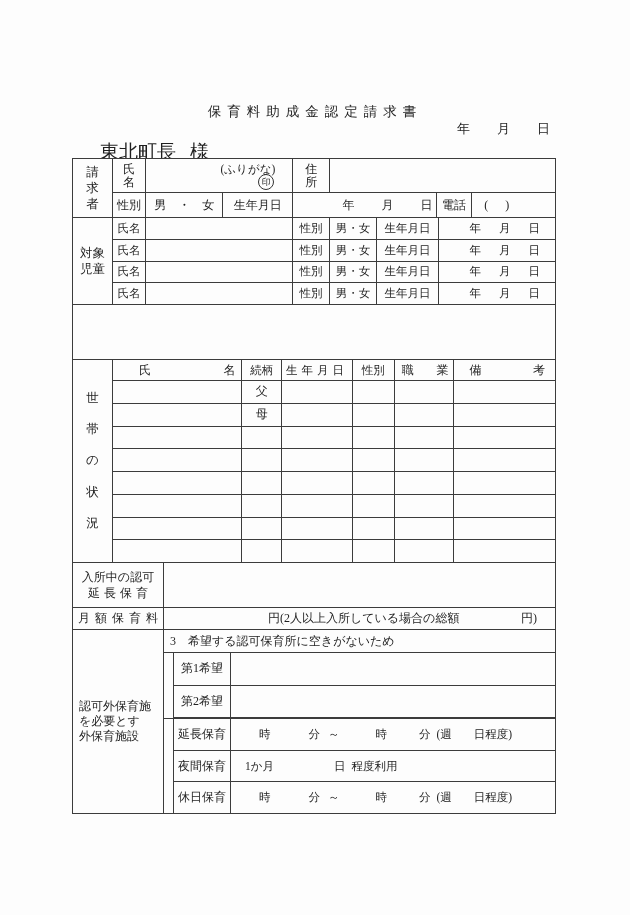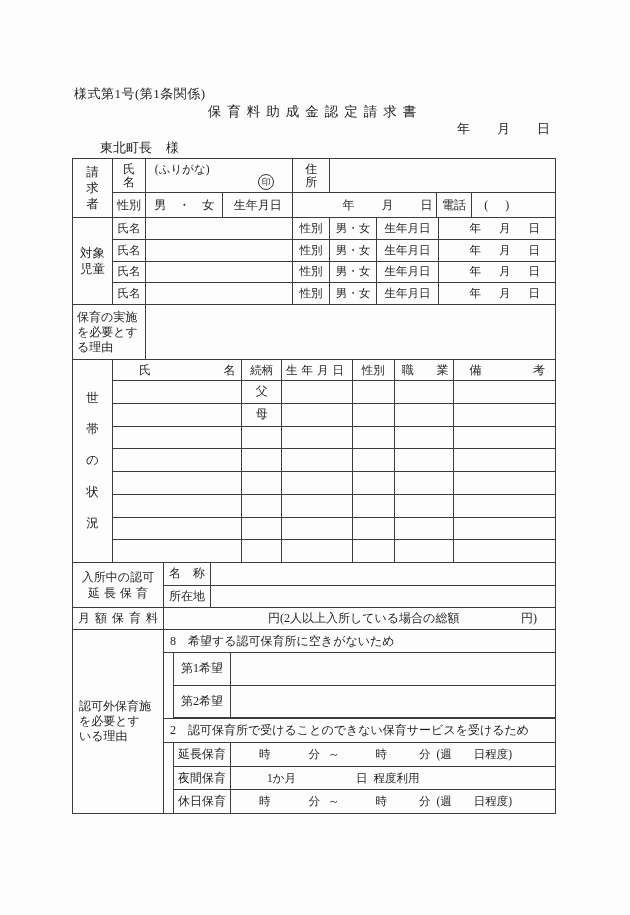--- a/index.html
+++ b/index.html
@@ -9,21 +9,21 @@
     background:#fdfdfd;
     font-family:"Liberation Serif","DejaVu Serif",serif;
     color:#1f1f1f;
     font-size:12px;
     overflow:hidden;
   }
   .abs{position:absolute;}
   .form-number{left:74px;top:85px;font-size:13px;letter-spacing:0.5px;}
   .doc-title{left:0;right:0;top:103px;text-align:center;font-size:13.5px;letter-spacing:6px;}
   .date-line{top:120px;left:457px;display:flex;gap:27px;font-size:13px;}
-  .addressee{left:100px;top:139px;font-size:13px;display:flex;}
+  .addressee{left:100px;top:139px;font-size:19px;display:flex;}
   .addressee .hono{margin-left:14px;}
 
   
   .formtable{
     position:absolute;left:72px;top:158px;width:484px;height:656px;
     border:1px solid #3c3c3c;display:flex;flex-direction:column;box-sizing:border-box;
     background:#fdfdfd;
   }
   .sec{display:flex;border-bottom:1px solid #3c3c3c;box-sizing:border-box;flex:0 0 auto;}
   .sec.last{border-bottom:none;flex:1 1 auto;}
@@ -34,51 +34,50 @@
   .row.last{border-bottom:none;}
   .cell{border-right:1px solid #3c3c3c;box-sizing:border-box;display:flex;align-items:center;min-width:0;}
   .cell.end{border-right:none;}
   .c{justify-content:center;}
   .sm{font-size:11.5px;}
   .stack{flex-direction:column;line-height:13px;}
   .vlabel span{display:block;line-height:16px;font-size:12.5px;}
   .lines{line-height:15px;font-size:12px;}
 
   
-  .furigana-cell{position:relative;align-items:flex-start;padding:3px 17px 0 9px;font-size:11.5px;}
+  .furigana-cell{position:relative;align-items:flex-start;padding:3px 17px 0 9px;font-size:11.5px;justify-content:flex-end;}
   .seal{position:absolute;right:18px;bottom:2px;width:14px;height:14px;border:1px solid #333;
     border-radius:50%;display:flex;align-items:center;justify-content:center;font-size:9px;line-height:1;}
   .date-cell{justify-content:flex-end;gap:27px;padding-right:3px;}
   .date-cell-sm{justify-content:flex-end;gap:18px;padding-right:15px;font-size:11.5px;}
   .phone-val{padding-left:12px;gap:17px;}
   .hh-name{justify-content:space-between;padding:0 6px 0 26px;}
   .hh-occ{justify-content:space-between;padding:0 5px 0 7px;}
   .hh-notes{justify-content:space-between;padding:0 10px 0 15px;}
   .hh-birth{justify-content:center;letter-spacing:4px;font-size:11.5px;}
   .spread5{letter-spacing:5px;text-indent:5px;}
   .fee-cell{padding-right:18px;}
   .fee-cell .gap1{width:104px;flex:0 0 auto;}
   .fee-cell .flex1{flex:1 1 auto;}
   .item-row{padding-left:6px;}
   .strip{flex:0 0 10px;border-right:1px solid #3c3c3c;box-sizing:border-box;}
   .subcol{flex:1 1 auto;display:flex;flex-direction:column;}
   .svc{font-size:11.5px;}
   .svc span{flex:0 0 auto;}
   .sv-a{margin-left:28px;} .sv-b{margin-left:38px;} .sv-c{margin-left:8px;}
   .sv-d{margin-left:36px;} .sv-e{margin-left:32px;} .sv-f{margin-left:6px;} .sv-g{margin-left:22px;}
-  .sn-a{margin-left:36px;} .sn-b{margin-left:60px;} .sn-c{margin-left:6px;}
+  .sn-a{margin-left:14px;} .sn-b{margin-left:60px;} .sn-c{margin-left:6px;}
   .wlabel{justify-content:space-evenly;padding:16px 0;}
   .care-label{align-items:flex-start;justify-content:center;padding-left:4px;}
 </style>
 </head>
 <body>
 
 <div class="page">
 
-  <div class="abs form-number">様式第1号(第1条関係)</div>
   <div class="abs doc-title">保育料助成金認定請求書</div>
   <div class="abs date-line">
     <span>年</span>
     <span>月</span>
     <span>日</span>
   </div>
   <div class="abs addressee">
     <span>東北町長</span>
     <span class="hono">様</span>
   </div>
@@ -178,25 +177,20 @@
           <div class="cell end date-cell-sm" style="width:116px;">
             <span>年</span>
             <span>月</span>
             <span>日</span>
           </div>
         </div>
       </div>
     </div>
 
     <div class="sec" style="height:55px;">
-      <div class="seclabel care-label lines" style="width:73px;">
-        <span>保育の実施</span>
-        <span>を必要とす</span>
-        <span>る理由</span>
-      </div>
       <div class="secbody"></div>
     </div>
 
     <div class="sec" style="height:203px;">
       <div class="seclabel wlabel" style="width:40px;font-size:12.5px;">
         <span>世</span>
         <span>帯</span>
         <span>の</span>
         <span>状</span>
         <span>況</span>
@@ -284,66 +278,55 @@
           <div class="cell end" style="width:101px;"></div>
         </div>
       </div>
     </div>
 
     <div class="sec" style="height:45px;">
       <div class="seclabel" style="width:91px;line-height:16px;">
         <span>入所中の認可</span>
         <span style="letter-spacing:4px;text-indent:4px;">延長保育</span>
       </div>
-      <div class="secbody">
-        <div class="row" style="flex:1;">
-          <div class="cell c" style="width:47px;">名　称</div>
-          <div class="cell end" style="flex:1;"></div>
-        </div>
-        <div class="row last" style="flex:1;">
-          <div class="cell c" style="width:47px;">所在地</div>
-          <div class="cell end" style="flex:1;"></div>
-        </div>
-      </div>
     </div>
 
     <div class="sec" style="height:22px;">
       <div class="seclabel spread5" style="width:91px;">月額保育料</div>
       <div class="secbody">
         <div class="row last cell end fee-cell" style="flex:1;border-right:none;text-align:right;">
           <span class="gap1"></span>
           <span>円(2人以上入所している場合の総額</span>
           <span class="flex1"></span>
           <span>円)</span>
         </div>
       </div>
     </div>
 
     <div class="sec last">
       <div class="seclabel lines" style="width:91px;align-items:flex-start;padding-left:6px;box-sizing:border-box;">
         <span>認可外保育施</span>
         <span>を必要とす</span>
-        <span>いる理由</span>
-      </div>
-      <div class="secbody">
-        <div class="row cell end item-row" style="flex:0 0 23px;border-right:none;">8　希望する認可保育所に空きがないため</div>
+        <span>外保育施設</span>
+      </div>
+      <div class="secbody">
+        <div class="row cell end item-row" style="flex:0 0 23px;border-right:none;">3　希望する認可保育所に空きがないため</div>
         <div class="row" style="flex:0 0 66px;">
           <div class="strip"></div>
           <div class="subcol">
             <div class="row" style="flex:1;">
               <div class="cell c" style="width:57px;">第1希望</div>
               <div class="cell end" style="flex:1;"></div>
             </div>
             <div class="row" style="flex:1;">
               <div class="cell c" style="width:57px;">第2希望</div>
               <div class="cell end" style="flex:1;"></div>
             </div>
           </div>
         </div>
-        <div class="row cell end item-row" style="flex:0 0 24px;border-right:none;">2　認可保育所で受けることのできない保育サービスを受けるため</div>
         <div class="row last" style="flex:1;">
           <div class="strip"></div>
           <div class="subcol">
             <div class="row" style="flex:1;">
               <div class="cell c" style="width:57px;">延長保育</div>
               <div class="cell end svc" style="flex:1;">
                 <span class="sv-a">時</span>
                 <span class="sv-b">分</span>
                 <span class="sv-c">～</span>
                 <span class="sv-d">時</span>

